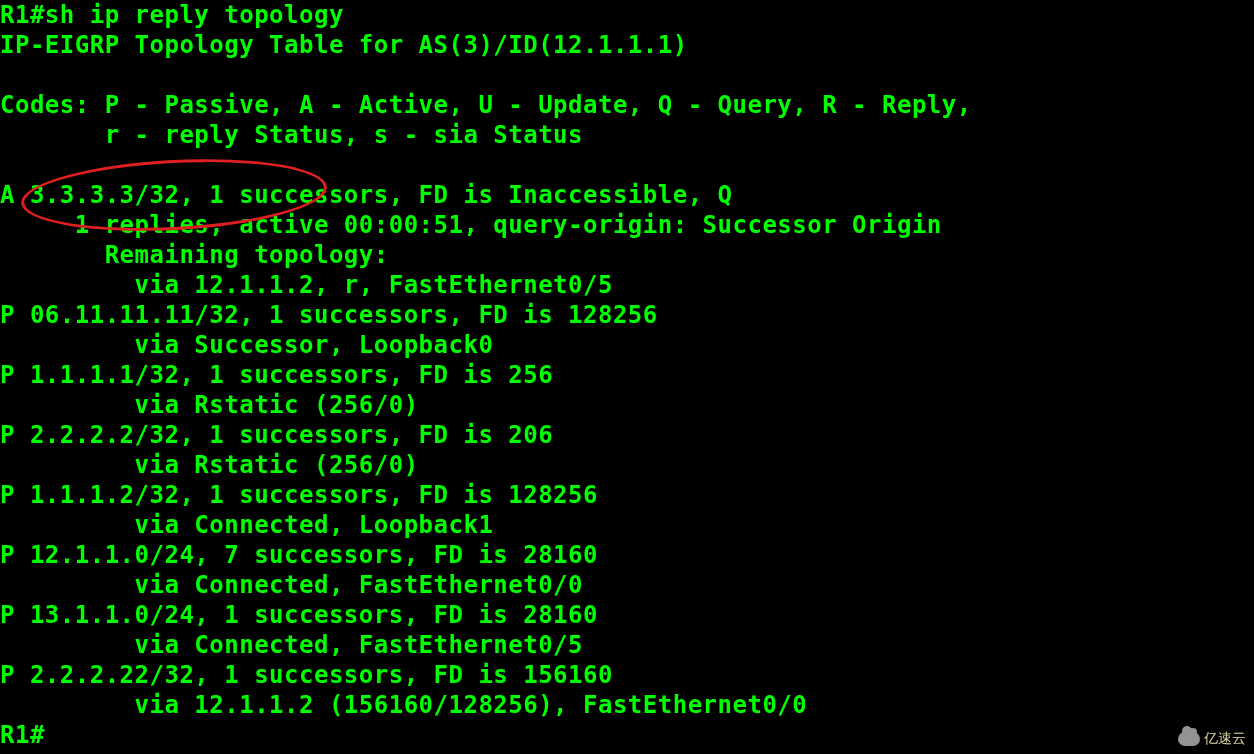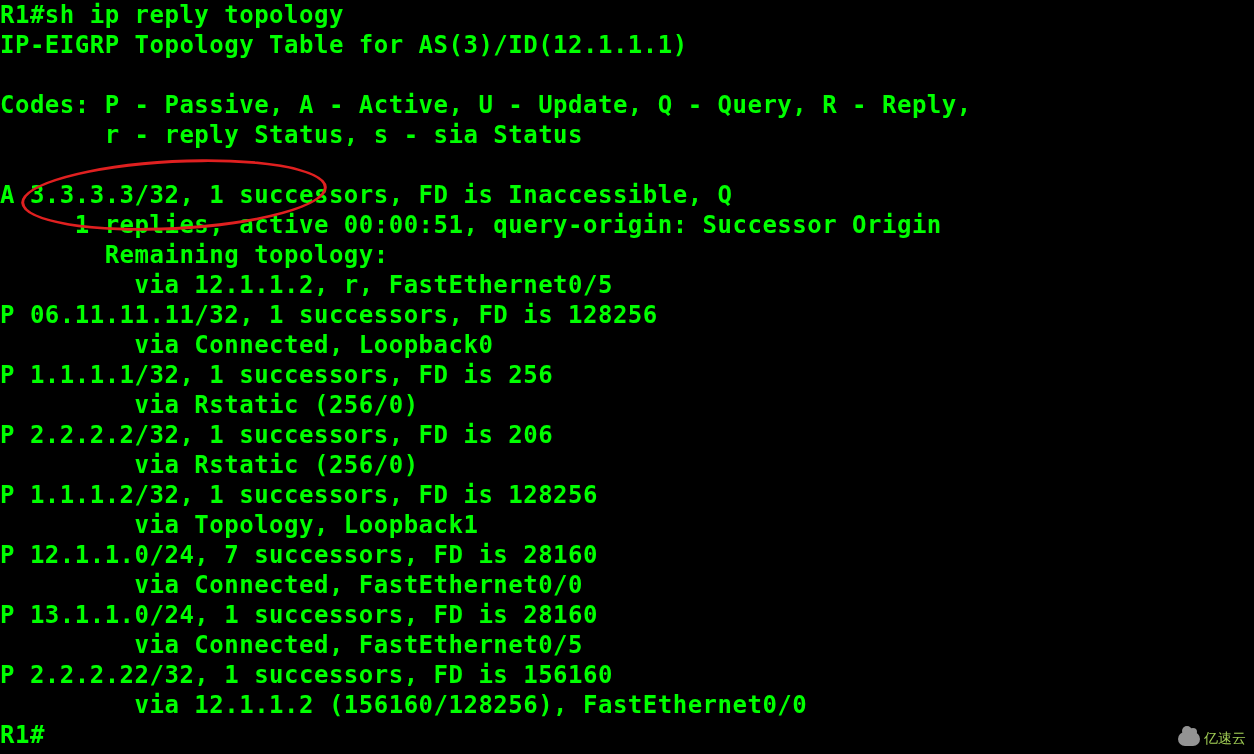--- a/index.html
+++ b/index.html
@@ -29,21 +29,21 @@
     pointer-events: none;
     transform: rotate(-3deg);
   }
   .watermark {
     position: absolute;
     right: 8px;
     bottom: 6px;
     font-family: Arial, sans-serif;
     font-size: 14px;
     font-weight: normal;
-    color: #bef264;
+    color: #fef9c3;
     opacity: 0.85;
     display: flex;
     align-items: center;
     gap: 4px;
   }
   .watermark .cloud {
     display: inline-block;
     width: 22px;
     height: 14px;
     background: #d9d9d9;
@@ -79,27 +79,27 @@
 <span>IP-EIGRP Topology Table for AS(3)/ID(12.1.1.1)</span>
 
 <span>Codes: P - Passive, A - Active, U - Update, Q - Query, R - Reply,</span>
 <span>       r - reply Status, s - sia Status</span>
 
 <span>A 3.3.3.3/32, 1 successors, FD is Inaccessible, Q</span>
 <span>     1 replies, active 00:00:51, query-origin: Successor Origin</span>
 <span>       Remaining topology:</span>
 <span>         via 12.1.1.2, r, FastEthernet0/5</span>
 <span>P 06.11.11.11/32, 1 successors, FD is 128256</span>
-<span>         via Connected, Loopback0</span>
+<span>         via Successor, Loopback0</span>
 <span>P 1.1.1.1/32, 1 successors, FD is 256</span>
 <span>         via Rstatic (256/0)</span>
 <span>P 2.2.2.2/32, 1 successors, FD is 206</span>
 <span>         via Rstatic (256/0)</span>
 <span>P 1.1.1.2/32, 1 successors, FD is 128256</span>
-<span>         via Topology, Loopback1</span>
+<span>         via Connected, Loopback1</span>
 <span>P 12.1.1.0/24, 7 successors, FD is 28160</span>
 <span>         via Connected, FastEthernet0/0</span>
 <span>P 13.1.1.0/24, 1 successors, FD is 28160</span>
 <span>         via Connected, FastEthernet0/5</span>
 <span>P 2.2.2.22/32, 1 successors, FD is 156160</span>
 <span>         via 12.1.1.2 (156160/128256), FastEthernet0/0</span>
 <span>R1#</span></pre>
 
 <div class="annotation-circle" style="left:21px;top:160px;width:300px;height:64px;"></div>
 

